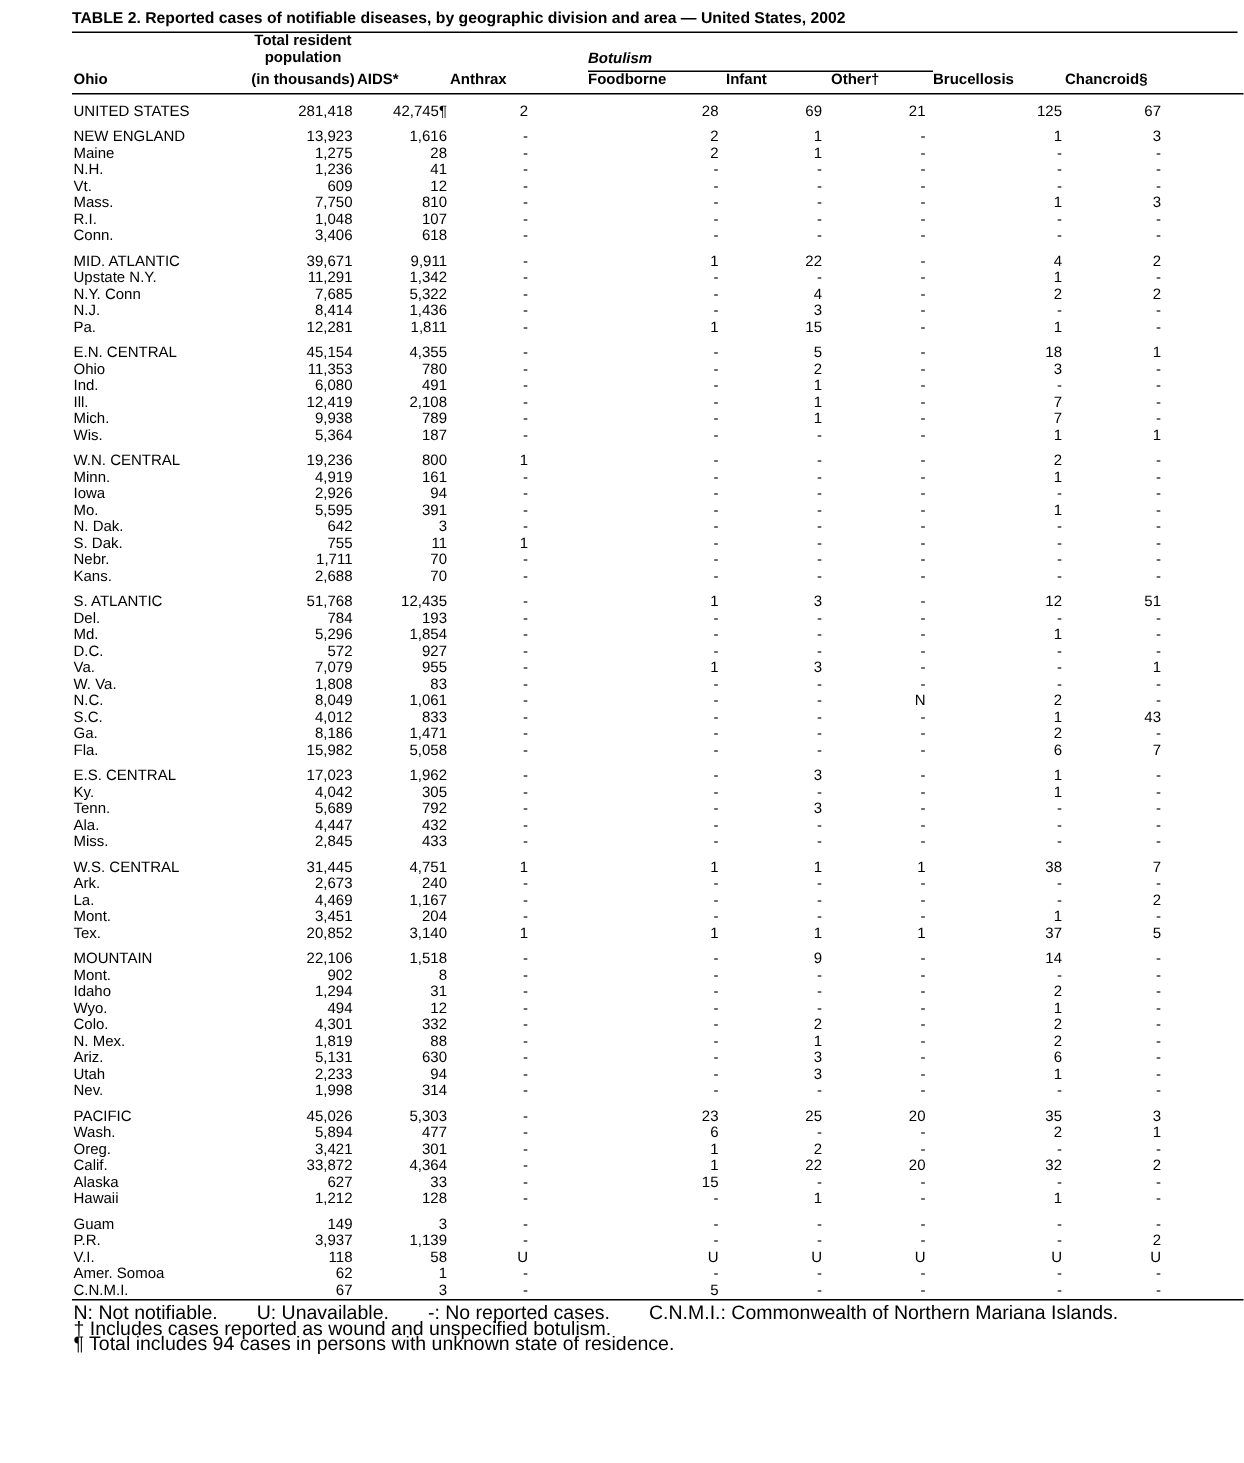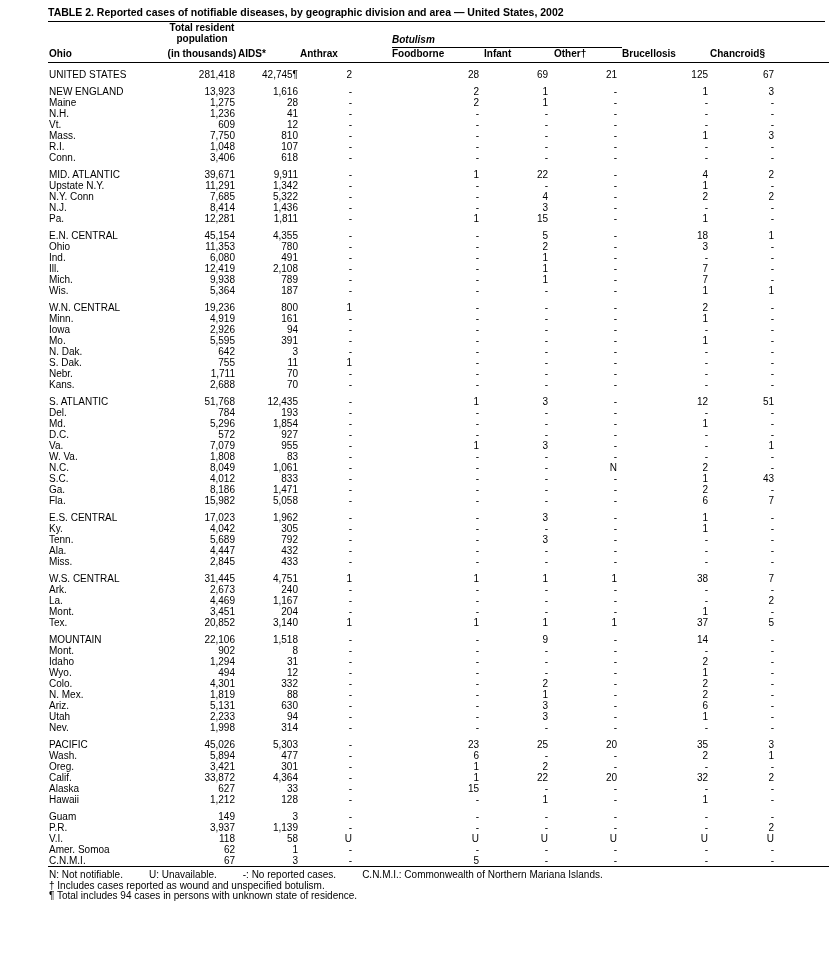--- a/index.html
+++ b/index.html
@@ -50,21 +50,21 @@
   td.c-population  { padding-right: 3px; }
   td.c-aids        { padding-right: 2px; }
   td.c-anthrax     { padding-right: 40px; }
   td.c-foodborne   { padding-right: 5px; }
   td.c-infant      { padding-right: 6px; }
   td.c-other       { padding-right: 5px; }
   td.c-brucellosis { padding-right: 2px; }
   td.c-chancroid   { padding-right: 12px; }
   tbody.group tr:first-child td { padding-top: 6px; }
 
-  .footnotes { padding: 3px 1px 0 1px; font-size: 10px; line-height: 10.5px; }
+  .footnotes { padding: 3px 1px 0 1px; font-size: 13px; line-height: 10.5px; }
   .fn-row span { margin-right: 26px; }
   .fn { padding-left: 8px; text-indent: -8px; }
 </style>
 </head>
 <body>
 
 <div class="page">
 
   <div class="title">TABLE 2. Reported cases of notifiable diseases, by geographic division and area — United States, 2002</div>
 

